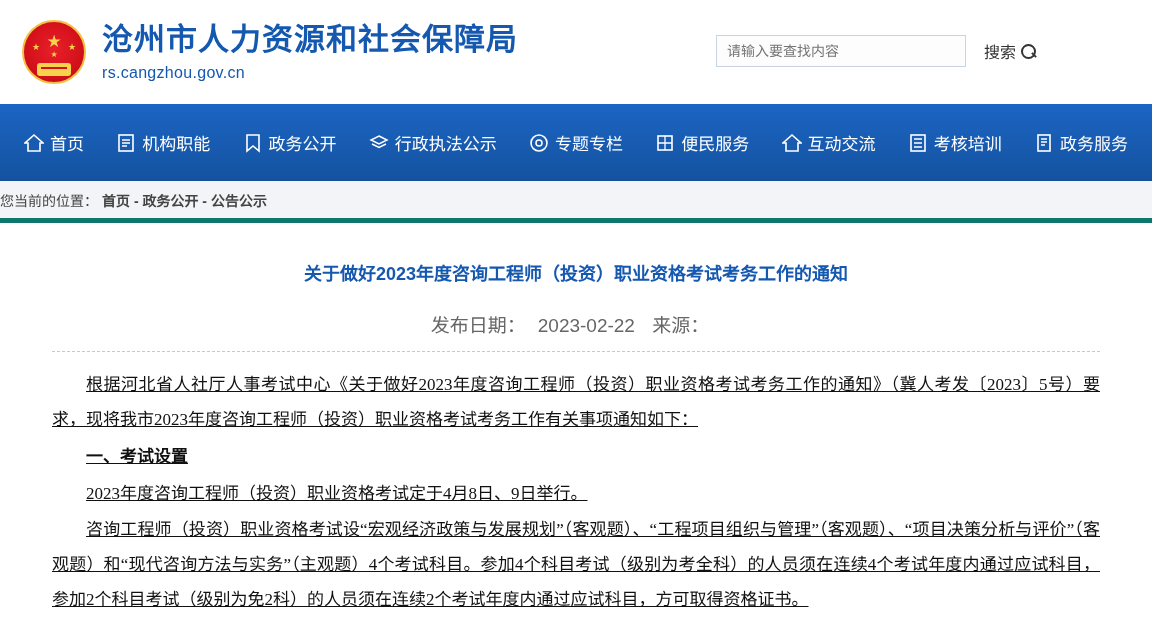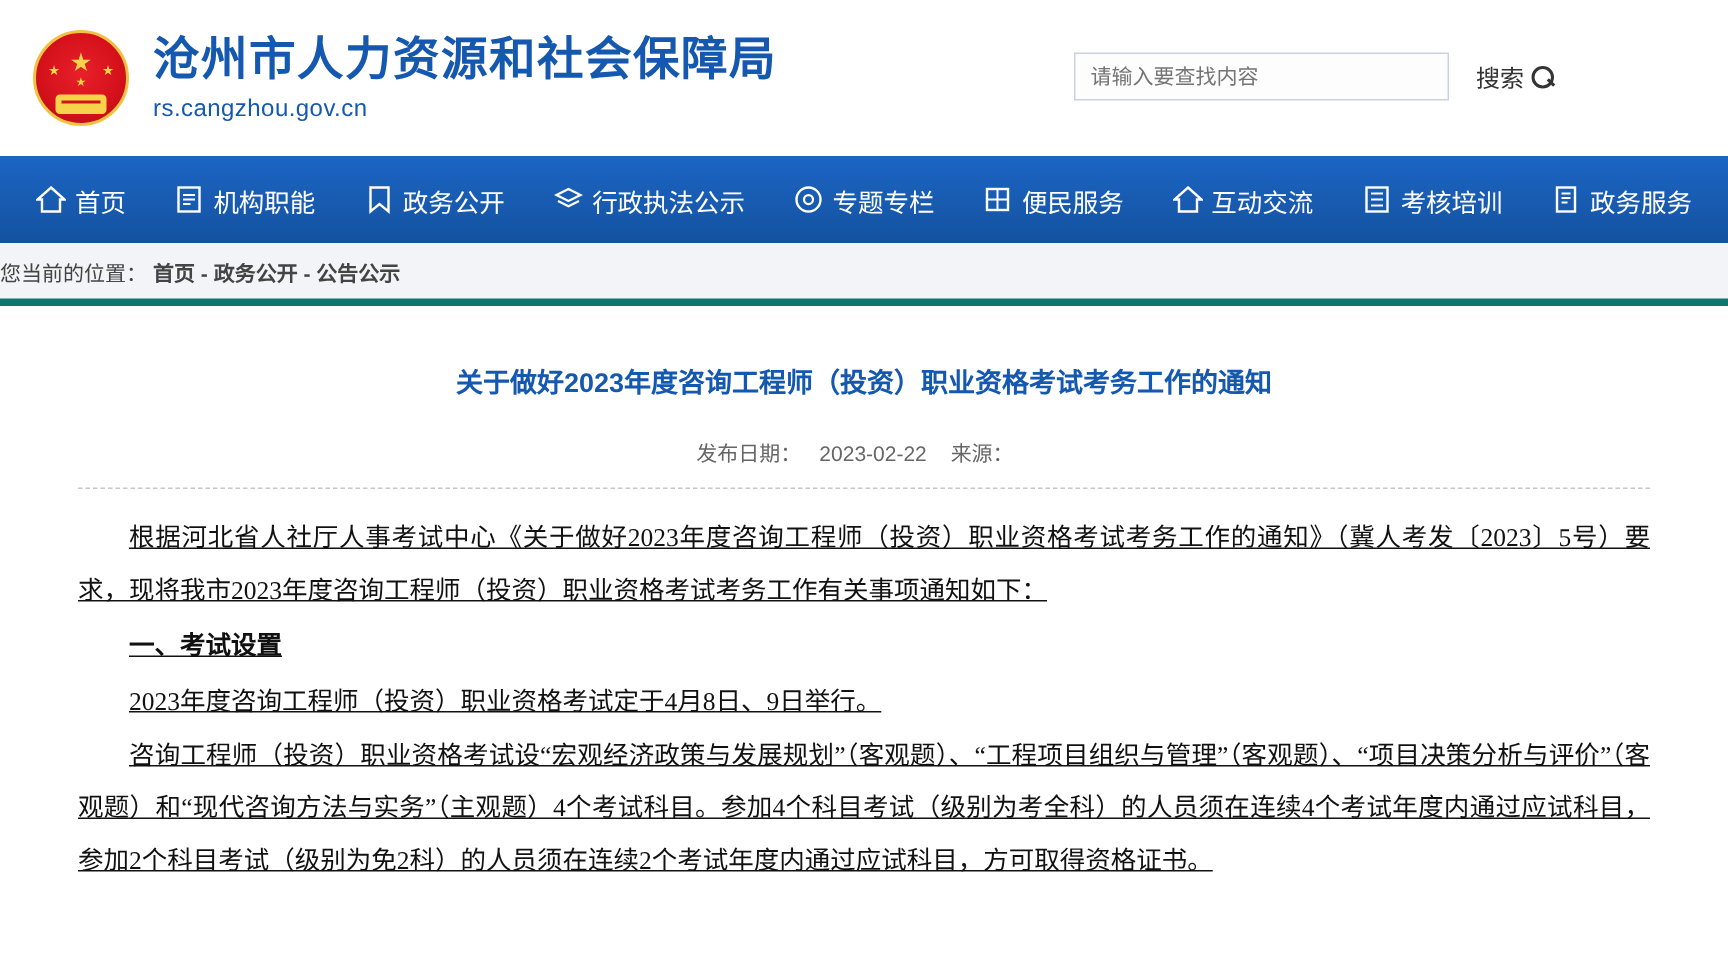--- a/index.html
+++ b/index.html
@@ -105,21 +105,21 @@
     border: 2px solid #333; border-radius: 50%;
   }
   .search-btn .mag::after {
     content: ""; position: absolute;
     left: 10px; top: 10px; width: 6px; height: 2px;
     background: #333; transform: rotate(45deg);
   }
 
   
   .navbar {
-    height: 58px;
+    height: 77px;
     background: linear-gradient(180deg, #1c65c4 0%, #14529f 100%);
     display: flex;
     align-items: center;
     justify-content: space-between;
     padding: 0 18px;
   }
   .nav-item {
     display: flex; align-items: center;
     color: #ffffff;
     font-size: 17px;
@@ -156,21 +156,21 @@
   .art-title {
     text-align: center;
     font-size: 18px;
     font-weight: bold;
     color: #1558b0;
     line-height: 1.5;
     padding: 38px 20px 0;
   }
   .art-meta {
     text-align: center;
-    font-size: 14px;
+    font-size: 19px;
     color: #666;
     padding: 22px 0 14px;
   }
   .art-meta span { margin: 0 6px; }
   .divider {
     border-top: 1px dashed #c8c8c8;
     margin: 0 0 16px;
   }
   .art-body {
     font-size: 17px;

